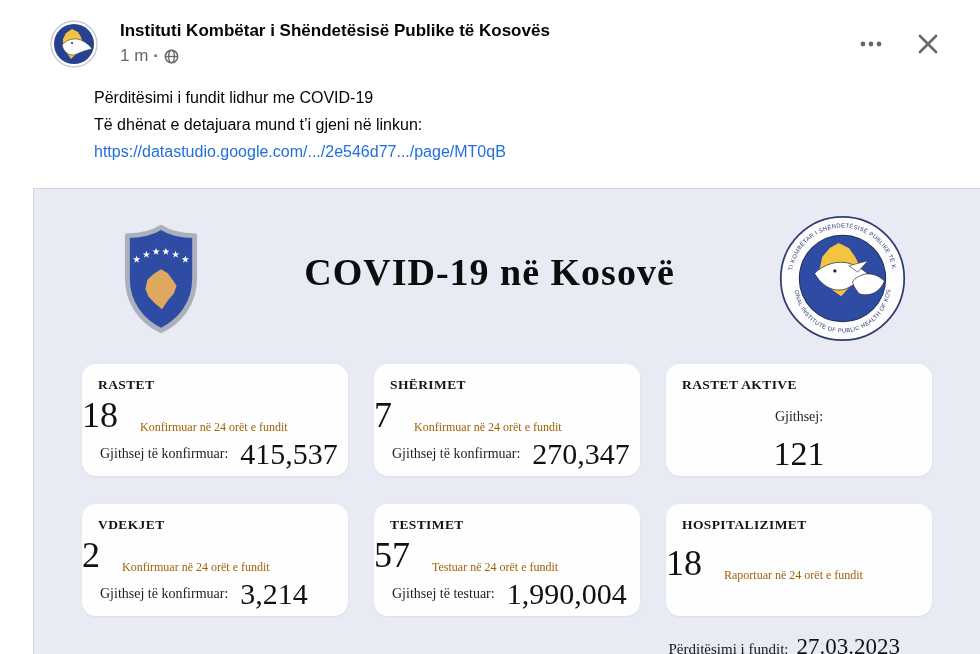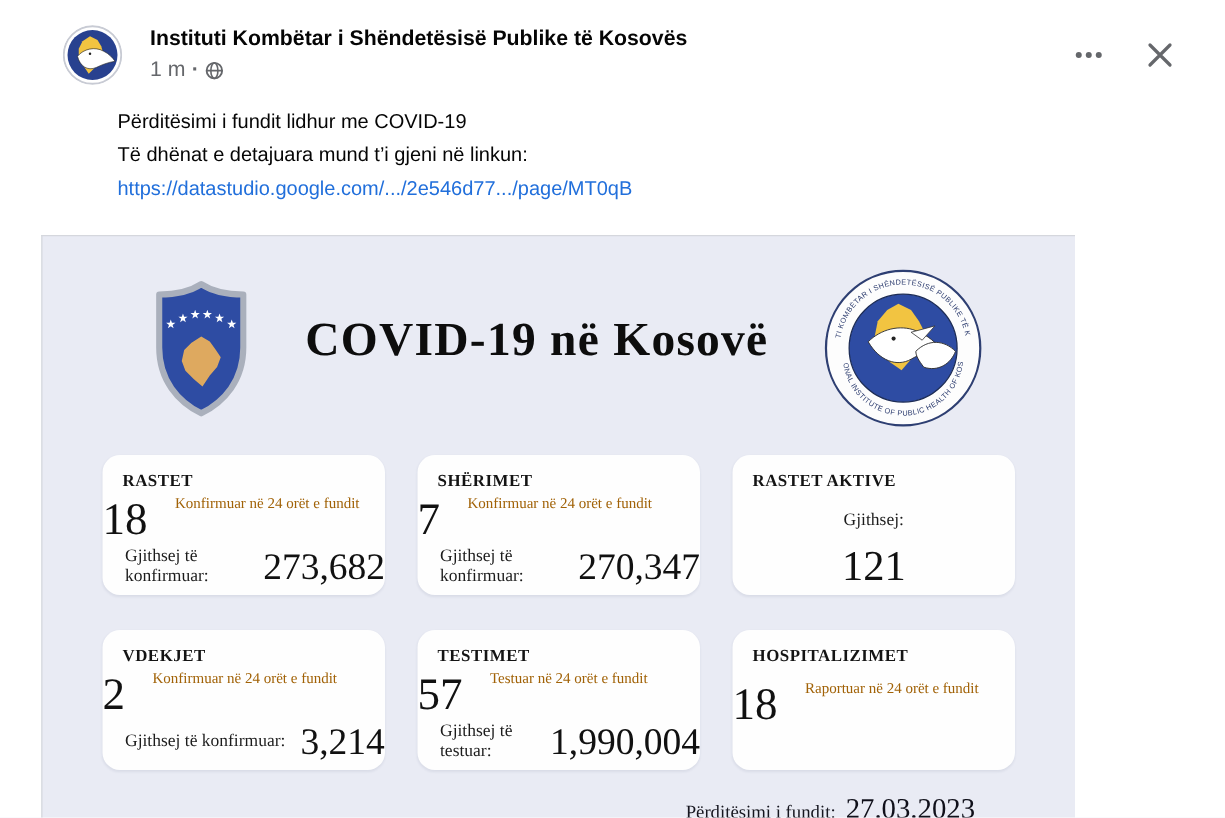--- a/index.html
+++ b/index.html
@@ -15,36 +15,36 @@
           font-size:17px; color:#65676b; }
   .meta .dot { font-weight:700; }
   .header-actions { display:flex; align-items:center; gap:26px; margin-top:8px; margin-right:8px; }
   .icon-btn { background:none; border:none; cursor:pointer; padding:4px; line-height:0; }
 
   .post-text { padding:16px 40px 0 50px; font-size:16px; color:#050505; line-height:27px;margin-left:44px; }
   .post-link { color:#216fdb; text-decoration:none; display:inline-block; }
 
   
   .infographic {
-    margin-left:33px; margin-top:23px; width:827px; height:467px;
+    margin-left:33px; margin-top:23px; width:947px; height:467px;
     background:#e9ebf4; border-top:1px solid #d5d7dd; border-left:1px solid #d5d7dd;
     font-family:"Liberation Serif", serif; color:#1a1a1a; cursor:pointer;
   }
   .ig-header { display:flex; align-items:center; padding:26px 74px 0 88px; }
   .ig-title { flex:1; text-align:center; font-size:38px; font-weight:700;
               letter-spacing:1px; color:#0d0d0d; padding-bottom:14px; }
   .seal-text { font-size:4.6px; fill:#2a3a6d; letter-spacing:0.25px; font-family:"Liberation Sans", sans-serif; }
 
   .ig-grid { display:grid; grid-template-columns:repeat(3,1fr); gap:28px 26px;
              margin:22px 48px 0;font-family:Liberation Serif, serif; }
   .card { background:#fefefe; border-radius:14px; height:112px;
           box-shadow:0 1px 2px rgba(40,50,90,.08); overflow:hidden; }
   .card-label { font-size:13.5px; font-weight:700; letter-spacing:0.4px;
                 padding:13px 16px 0; color:#141414; }
-  .row-big { display:flex; align-items:flex-start; gap:22px; margin-top:2px; }
+  .row-big { display:flex; align-items:flex-end; gap:22px; margin-top:2px; }
   .row-big.solo { margin-top:10px; }
   .big-num { font-size:36px; line-height:40px; color:#111; }
   .big-desc { font-size:12px; color:#a16207; }
   .row-total { display:flex; align-items:center; gap:12px; padding-left:18px; margin-top:2px; }
   .row-total.centered { justify-content:center; padding-left:0; margin-top:16px;flex-direction:column; }
   .total-label { font-size:14px; color:#1c1c1c; }
   .total-num { font-size:30px; line-height:34px; color:#111; }
   .row-total.centered .total-num { font-size:34px; }
 
   .ig-footer { text-align:right; padding:18px 80px 0 0; display:flex;
@@ -140,21 +140,21 @@
   <div class="ig-grid">
 
     <div class="card">
       <div class="card-label">RASTET</div>
       <div class="row-big">
         <span class="big-num">18</span>
         <span class="big-desc">Konfirmuar në 24 orët e fundit</span>
       </div>
       <div class="row-total">
         <span class="total-label">Gjithsej të konfirmuar:</span>
-        <span class="total-num">273,682</span>
+        <span class="total-num">415,537</span>
       </div>
     </div>
 
     <div class="card">
       <div class="card-label">SHËRIMET</div>
       <div class="row-big">
         <span class="big-num">7</span>
         <span class="big-desc">Konfirmuar në 24 orët e fundit</span>
       </div>
       <div class="row-total">

